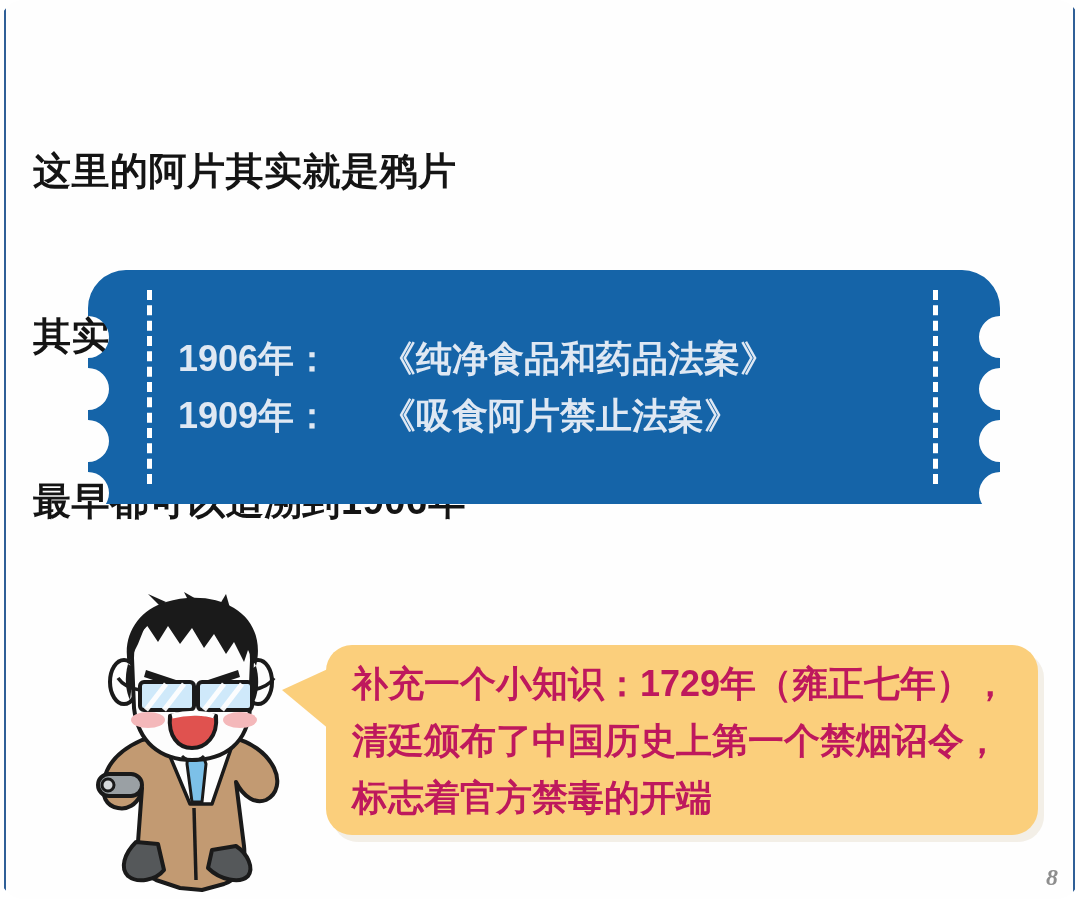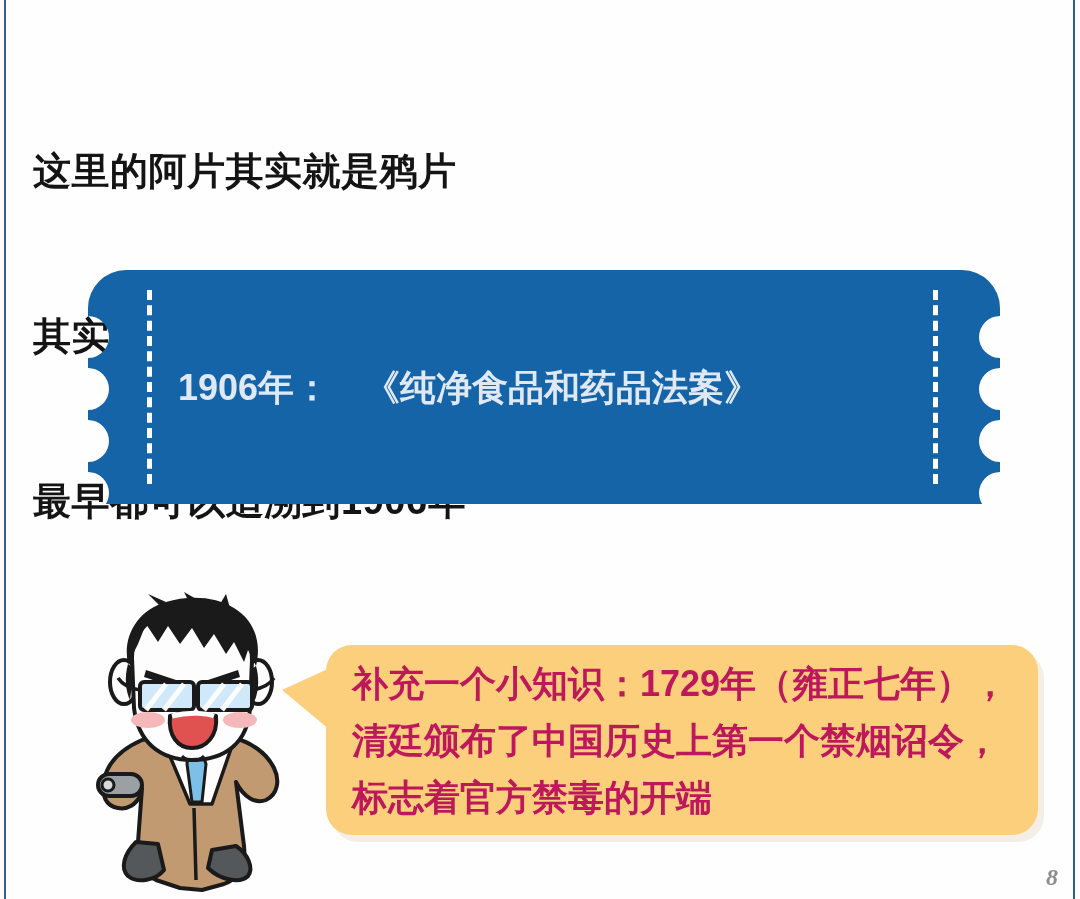--- a/index.html
+++ b/index.html
@@ -8,20 +8,21 @@
     background: #ffffff;
   }
   #slide {
     position: relative;
     width: 1080px;
     height: 899px;
     background: #fefefe;
     overflow: hidden;
     font-family: "Liberation Sans", "DejaVu Sans", sans-serif;
     box-sizing: border-box;
+    border-radius: 24px;
   }
   
   .edge-rule {
     position: absolute;
     top: 0;
     width: 2px;
     height: 899px;
     background: #2f5f97;
   }
   .edge-rule.left  { left: 4px; }
@@ -78,20 +79,21 @@
     justify-content: center;
   }
   .ticket-row {
     display: flex;
     align-items: flex-end;
     color: #dfe8f3;
     font-weight: bold;
     font-size: 36px;
     line-height: 57px;
     white-space: pre;
+    gap: 16px;
   }
   .ticket-year { width: 186px; flex: none; }
   .ticket-act  { flex: 1; }
 
   
   .bubble-shadow {
     position: absolute;
     left: 332px;
     top: 652px;
     width: 712px;
@@ -199,20 +201,24 @@
 
     <div class="ticket-content">
       <div class="perf l"></div>
       <div class="perf r"></div>
 
       <div class="ticket-lines">
         <div class="ticket-row">
           <span class="ticket-year">1906年：</span>
           <span class="ticket-act">《纯净食品和药品法案》</span>
         </div>
+        <div class="ticket-row">
+          <span class="ticket-year">1909年：</span>
+          <span class="ticket-act">《吸食阿片禁止法案》</span>
+        </div>
       </div>
     </div>
   </div>
 
   <div class="mascot">
     <svg width="230" height="300" viewBox="0 0 230 300" xmlns="http://www.w3.org/2000/svg">
 
       <g>
         <path d="M58 148 C40 156 24 168 20 188 C17 204 22 214 34 216
                  C44 218 52 212 56 204 L58 196 L54 250

